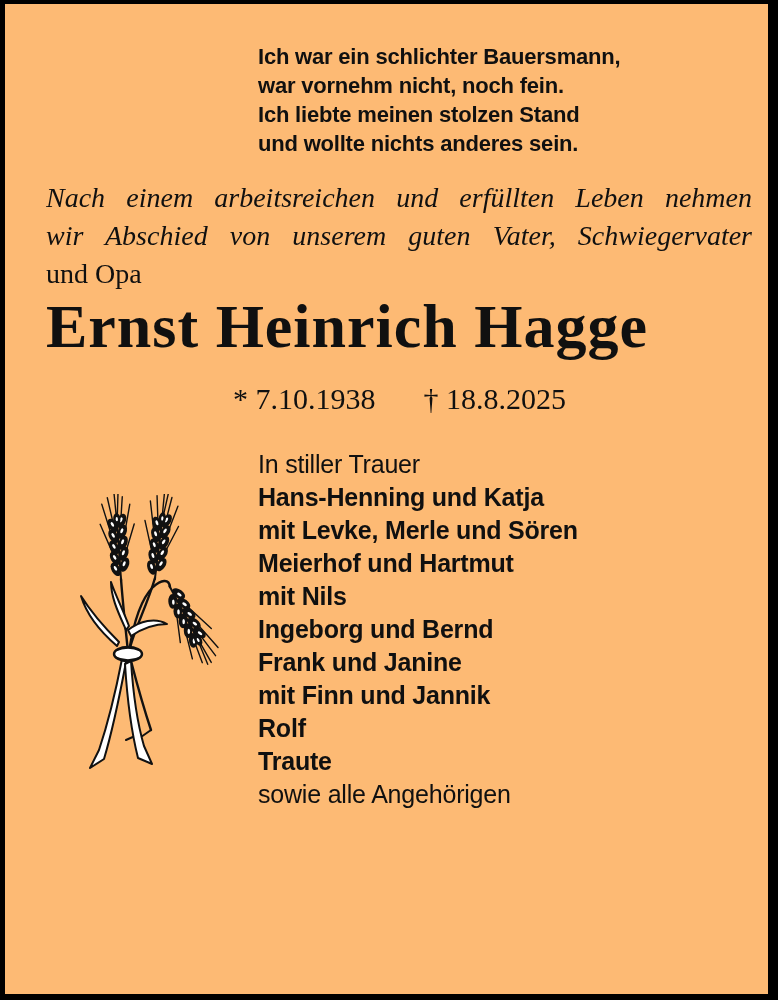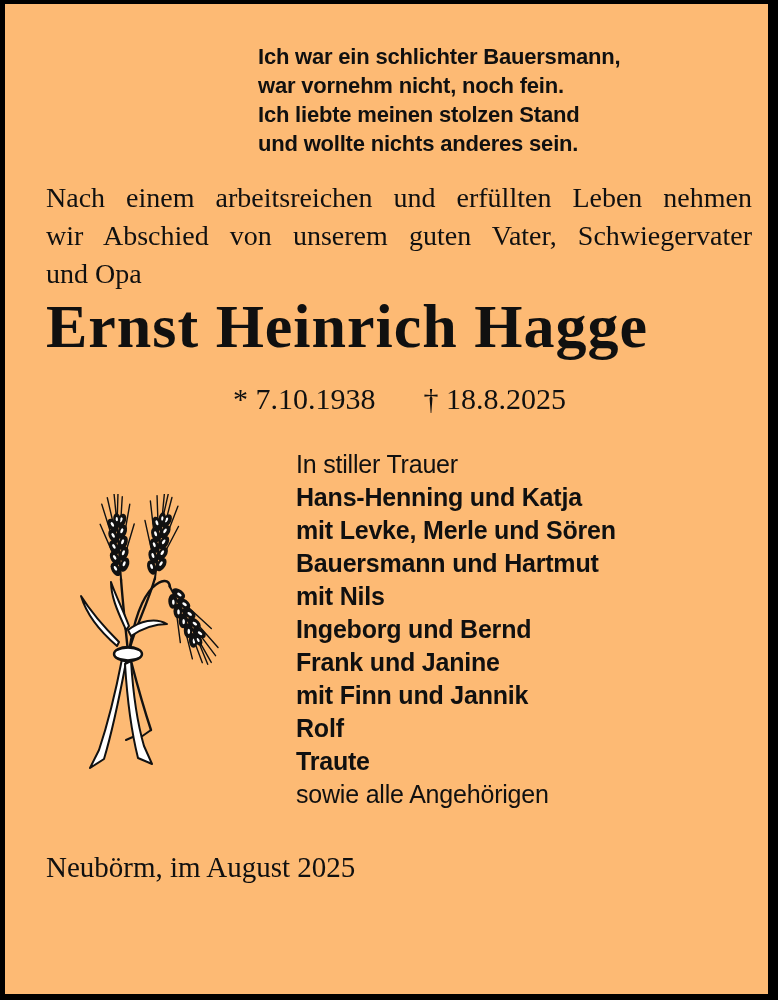--- a/index.html
+++ b/index.html
@@ -24,21 +24,21 @@
     font-size: 22px; line-height: 29px;
     letter-spacing: -0.2px;
   }
 
   .intro {
     left: 41px; top: 175px; width: 706px;
     font-family: "Liberation Serif", serif;
     font-size: 28px; line-height: 38px;
   }
   .intro-line { height: 38px; overflow: hidden; }
-  .just { text-align: justify; }
+  .just { text-align: justify; font-style: italic; }
   .just::after { content: ""; display: inline-block; width: 100%; height: 0; }
 
   .name {
     left: 41px; top: 287px;
     margin: 0;
     font-family: "Liberation Serif", serif;
     font-weight: 700;
     font-size: 62px; line-height: 70px;
     letter-spacing: 1px;
     white-space: nowrap;
@@ -49,21 +49,20 @@
     font-size: 30px; line-height: 38px;
     white-space: nowrap;
   }
   .dates .death { margin-left: 48px; margin-top: 19px; }
 
   .mourners {
     left: 253px; top: 444px;
     font-family: "Liberation Sans", sans-serif;
     font-size: 25px; line-height: 33px;
     letter-spacing: -0.2px;
-    margin-left: 38px;
   }
   .mourners .bold { font-weight: 700; }
   .mourners .regular { font-weight: 400; }
 
   .wheat { left: 66px; top: 490px; }
 
   .place   { left: 41px; top: 845px; font-size: 29px; line-height: 36px; }
   .funeral { left: 41px; top: 893px; font-size: 29px; line-height: 36px; }
   .address { left: 41px; top: 922px; font-size: 23px; line-height: 30px; }
 </style>
@@ -136,25 +135,24 @@
       <path d="M60,167 C62,198 66,228 73,252 L81,270 L67,264 C60,236 56,202 54,170 Z" stroke-width="2"></path>
       <ellipse cx="57" cy="160" rx="14" ry="7" stroke-width="2.4"></ellipse>
       <path d="M44,157 Q57,151 70,157 M44,163 Q57,169 70,163" stroke-width="1.6" fill="none"></path>
     </g>
   </svg>
 
   <div class="abs mourners">
     <div class="regular">In stiller Trauer</div>
     <div class="bold">Hans-Henning und Katja</div>
     <div class="bold">mit Levke, Merle und Sören</div>
-    <div class="bold">Bauersmann und Hartmut</div>
+    <div class="bold">Meierhof und Hartmut</div>
     <div class="bold">mit Nils</div>
     <div class="bold">Ingeborg und Bernd</div>
     <div class="bold">Frank und Janine</div>
     <div class="bold">mit Finn und Jannik</div>
     <div class="bold">Rolf</div>
     <div class="bold">Traute</div>
     <div class="regular">sowie alle Angehörigen</div>
   </div>
 
-  <div class="abs place">Neubörm, im August 2025</div>
 
 </div>
 
 </body></html>

